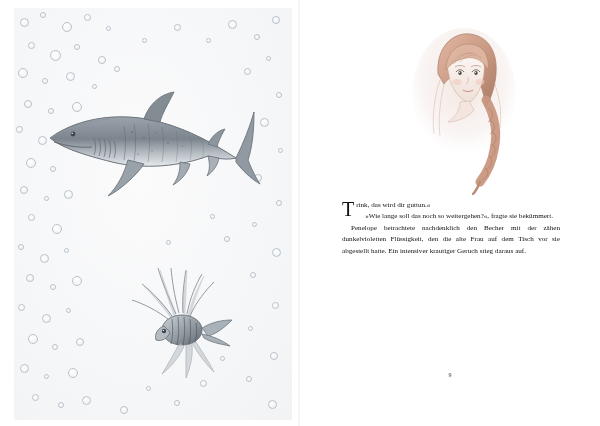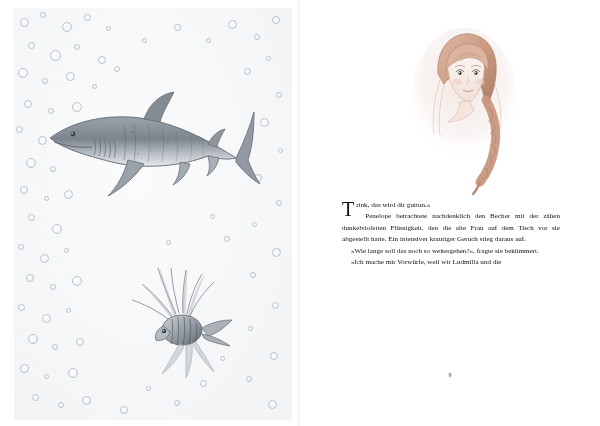--- a/index.html
+++ b/index.html
@@ -379,21 +379,20 @@
 
       <g stroke="#c49880" stroke-width="0.5" fill="none" opacity="0.7">
         <path d="M42 62 C 38 80, 36 98, 38 114"></path>
         <path d="M38 58 C 32 76, 30 96, 32 112"></path>
         <path d="M92 60 C 98 76, 100 92, 98 106"></path>
       </g>
     </svg>
 
     <div class="text-block">
       <p class="first"><span class="dropcap">T</span><span>rink, das wird dir guttun.«</span></p>
+      <p>»Wie lange soll das noch so weitergehen?«, fragte sie bekümmert.</p>
       <p>Penelope betrachtete nachdenklich den Becher mit der zähen dunkelvioletten Flüssigkeit, den die alte Frau auf dem Tisch vor sie abgestellt hatte. Ein intensiver krautiger Geruch stieg daraus auf.</p>
-      <p>»Wie lange soll das noch so weitergehen?«, fragte sie bekümmert.</p>
-      <p>»Ich mache mir Vorwürfe, weil wir Ludmilla und die</p>
     </div>
 
     <div class="folio">9</div>
   </div>
 
 </div>
 
 </body></html>

